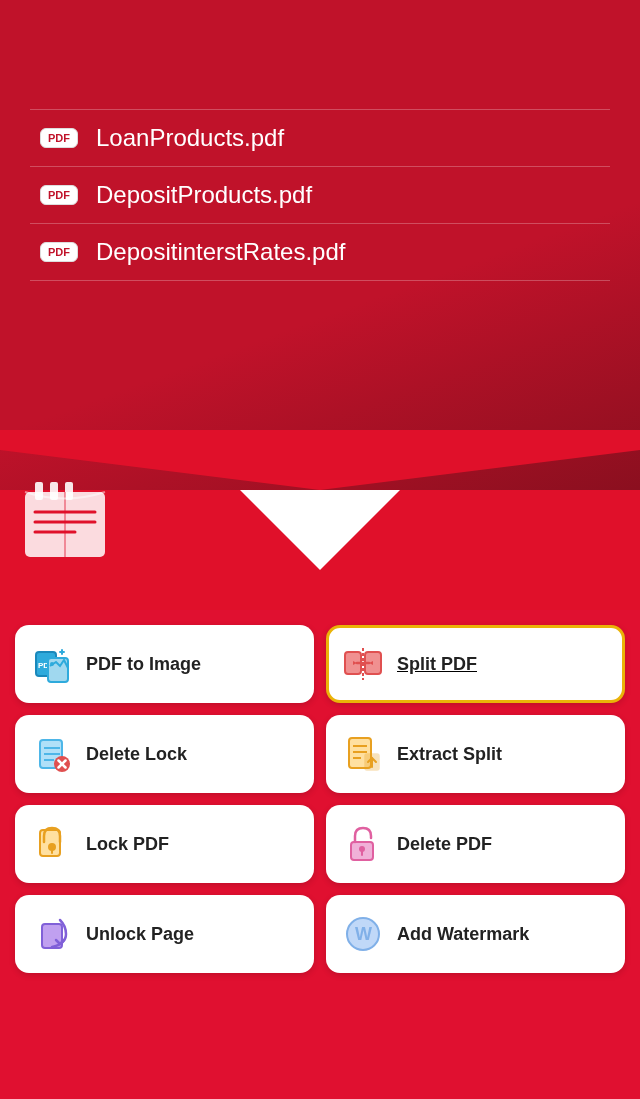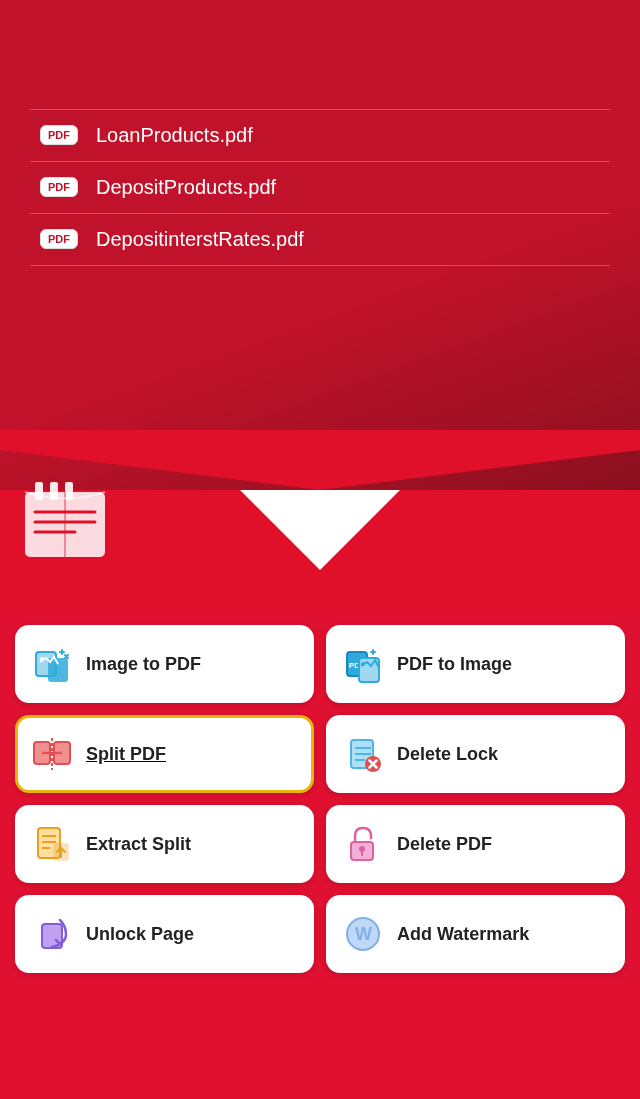--- a/index.html
+++ b/index.html
@@ -66,21 +66,21 @@
       font-weight: 900;
       color: #c0122a;
       margin-right: 18px;
       min-width: 38px;
       text-align: center;
       border: 1px solid #ddd;
     }
 
     .file-name {
       color: white;
-      font-size: 20px;
+      font-size: 24px;
       font-weight: 500;
     }
 
     
     .pdf-label {
       position: absolute;
       bottom: 55px;
       left: 20px;
       color: white;
       font-size: 52px;
@@ -260,33 +260,20 @@
         <path d="M5 12 Q45 25 85 12" stroke="white" stroke-width="2" fill="none" opacity="0.5"></path>
       </svg>
     </div>
 
     <div class="white-triangle"></div>
   </div>
 
   <div class="grid-section">
     <div class="btn-grid" id="btn-grid">
 
-    <div class="func-btn">
-    <div class="icon-box">
-      <svg width="40" height="40" viewBox="0 0 40 40">
-              <rect x="4" y="8" width="20" height="24" rx="3" fill="#a0d8ef" stroke="#2eaadc" stroke-width="2"></rect>
-              <rect x="16" y="14" width="20" height="24" rx="3" fill="#2eaadc" opacity="0.85"></rect>
-              <path d="M8 18 L14 14 L18 18 L22 13 L26 20" stroke="white" stroke-width="2" fill="none"></path>
-              <circle cx="10" cy="15" r="2" fill="white"></circle>
-              <path d="M28 8 L32 8 M30 6 L30 10" stroke="#2eaadc" stroke-width="2" stroke-linecap="round"></path>
-              <path d="M33 11 L36 14 M36 11 L33 14" stroke="#2eaadc" stroke-width="2" stroke-linecap="round"></path>
-            </svg>
-    </div>
-    <span class="func-btn-label">Image to PDF</span>
-  </div>
         <div class="func-btn">
     <div class="icon-box">
       <svg width="40" height="40" viewBox="0 0 40 40">
               <rect x="4" y="8" width="20" height="24" rx="3" fill="#2eaadc" stroke="#1a88bb" stroke-width="2"></rect>
               <text x="6" y="24" font-size="8" font-weight="bold" fill="white">PDF</text>
               <rect x="16" y="14" width="20" height="24" rx="3" fill="#a0d8ef" stroke="#2eaadc" stroke-width="2"></rect>
               <path d="M18 22 L24 18 L28 22 L32 16 L36 24" stroke="#2eaadc" stroke-width="2" fill="none"></path>
               <circle cx="20" cy="20" r="2" fill="#2eaadc"></circle>
               <path d="M28 8 L32 8 M30 6 L30 10" stroke="#2eaadc" stroke-width="2" stroke-linecap="round"></path>
             </svg>
@@ -330,20 +317,31 @@
               <rect x="22" y="20" width="14" height="16" rx="2" fill="#e8a020" opacity="0.3" stroke="#e8a020" stroke-width="1.5"></rect>
               <path d="M25 28 L29 24 L33 28" stroke="#e8a020" stroke-width="2" fill="none" stroke-linecap="round"></path>
               <line x1="29" y1="24" x2="29" y2="33" stroke="#e8a020" stroke-width="2" stroke-linecap="round"></line>
             </svg>
     </div>
     <span class="func-btn-label">Extract Split</span>
   </div>
         <div class="func-btn">
     <div class="icon-box">
       <svg width="40" height="40" viewBox="0 0 40 40">
+              <rect x="8" y="6" width="20" height="26" rx="3" fill="#ffe0a0" stroke="#e8a020" stroke-width="2"></rect>
+              <path d="M12 18 L12 12 Q12 4 20 4 Q28 4 28 12 L28 18" stroke="#e8a020" stroke-width="2.5" fill="none" stroke-linecap="round"></path>
+              <circle cx="20" cy="23" r="4" fill="#e8a020"></circle>
+              <line x1="20" y1="25" x2="20" y2="29" stroke="#e8a020" stroke-width="2" stroke-linecap="round"></line>
+            </svg>
+    </div>
+    <span class="func-btn-label">Lock PDF</span>
+  </div>
+        <div class="func-btn">
+    <div class="icon-box">
+      <svg width="40" height="40" viewBox="0 0 40 40">
               <rect x="8" y="18" width="22" height="18" rx="3" fill="#f0b0d8" stroke="#e060a0" stroke-width="2"></rect>
               <path d="M12 18 L12 12 Q12 4 20 4 Q28 4 28 12 L28 14" stroke="#e060a0" stroke-width="2.5" fill="none" stroke-linecap="round"></path>
               <circle cx="19" cy="25" r="3" fill="#e060a0"></circle>
               <line x1="19" y1="27" x2="19" y2="31" stroke="#e060a0" stroke-width="2" stroke-linecap="round"></line>
             </svg>
     </div>
     <span class="func-btn-label">Delete PDF</span>
   </div>
         <div class="func-btn">
     <div class="icon-box">

